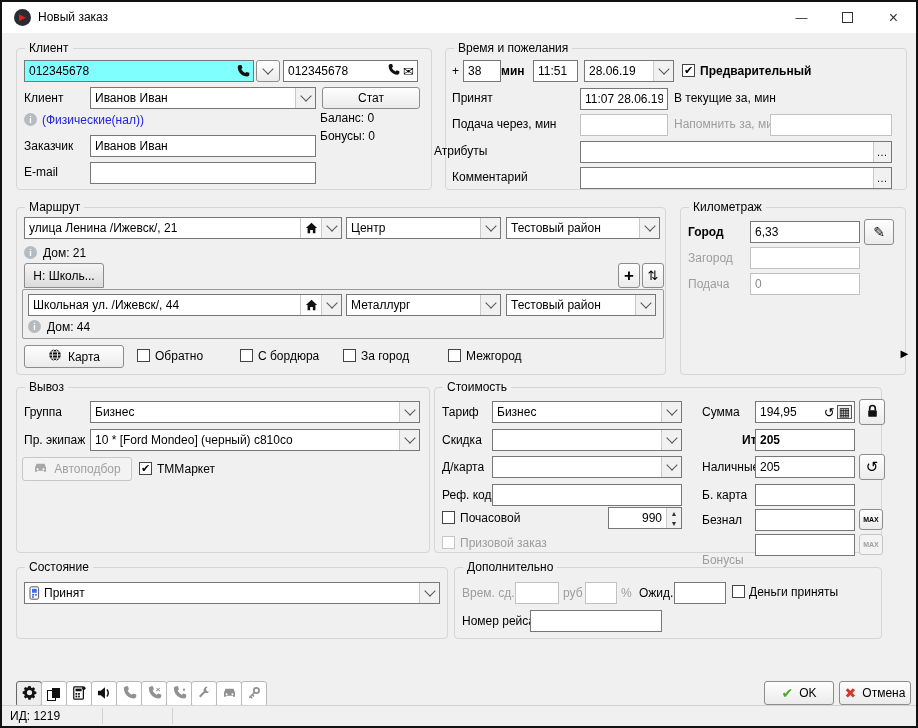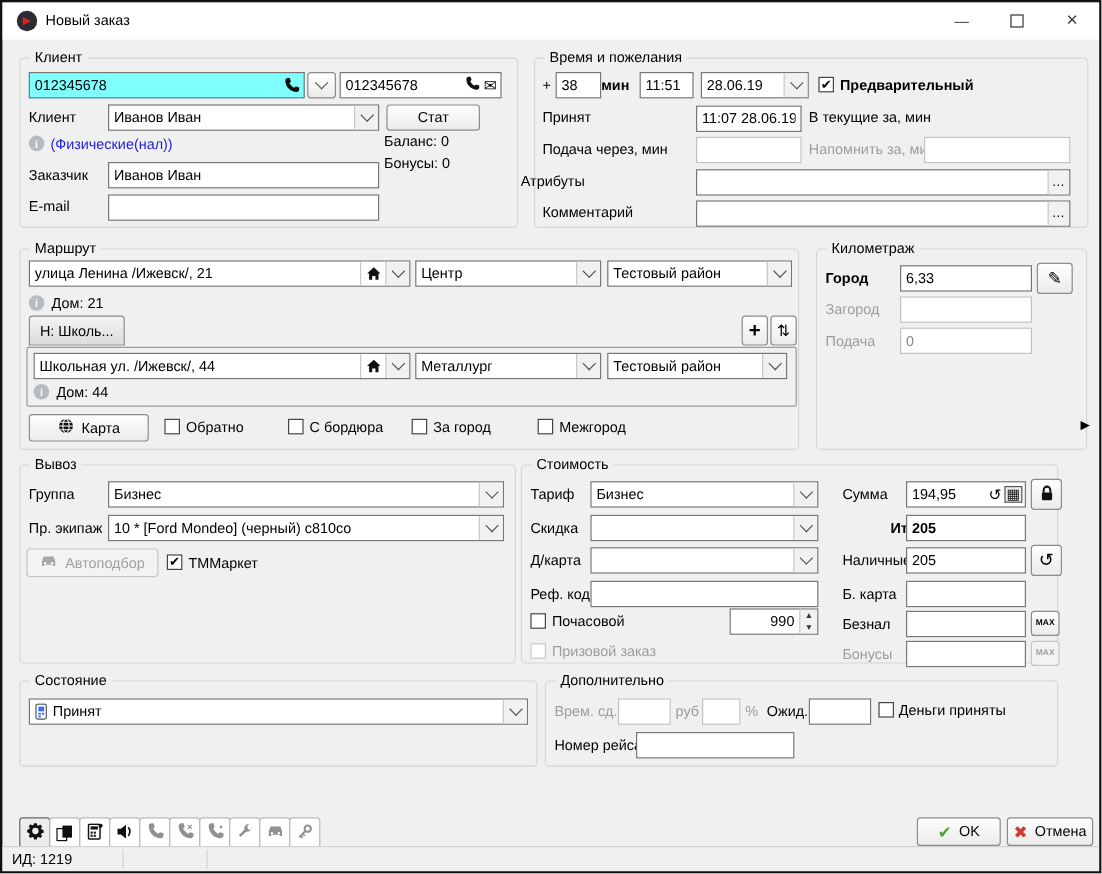--- a/index.html
+++ b/index.html
@@ -102,21 +102,21 @@
       <span style="font-size:13px;">✉</span>
     </span>
   </div>
   <div class="lb" style="left:22px;top:89px;">Клиент</div>
   <div class="inp" style="left:88px;top:85px;width:226px;">
     <span class="val">Иванов Иван</span>
     <span class="dd">
         <span class="chev"></span>
       </span>
   </div>
-  <div class="btn" style="left:320px;top:85px;width:78px;height:22px;">Стат</div>
+  <div class="btn" style="left:320px;top:85px;width:98px;height:22px;">Стат</div>
   <div class="info" style="left:22px;top:111px;">i</div>
   <div class="lb link" style="left:40px;top:111px;">(Физические(нал))</div>
   <div class="lb" style="left:318px;top:109px;">Баланс: 0</div>
   <div class="lb" style="left:318px;top:127px;">Бонусы: 0</div>
   <div class="lb" style="left:22px;top:137px;">Заказчик</div>
   <div class="inp" style="left:88px;top:133px;width:226px;">
     <input value="Иванов Иван" style="">
   </div>
   <div class="lb" style="left:22px;top:163px;">E-mail</div>
   <div class="inp" style="left:88px;top:160px;width:226px;">
@@ -358,21 +358,21 @@
     </div>
   <div class="lb" style="left:700px;top:486px;">Б. карта</div>
   <div class="inp" style="left:753px;top:482px;width:100px;">
       <input style="">
     </div>
   <div class="lb" style="left:700px;top:511px;">Безнал</div>
   <div class="inp" style="left:753px;top:507px;width:100px;">
       <input style="">
     </div>
   <div class="btn sq" style="left:857px;top:507px;width:24px;height:21px;font-size:7px;font-weight:bold;text-transform:uppercase;">max</div>
-  <div class="lb g" style="left:700px;top:536px;text-align:right;">Бонусы</div>
+  <div class="lb g" style="left:700px;top:551px;text-align:right;">Бонусы</div>
   <div class="inp" style="left:753px;top:532px;width:100px;">
       <input style="">
     </div>
   <div class="btn sq dis" style="left:857px;top:532px;width:24px;height:21px;font-size:7px;font-weight:bold;text-transform:uppercase;">max</div>
 
   <div class="group" style="left:14px;top:565px;width:432px;height:72px;">
     <span class="glabel">Состояние</span>
   </div>
   <div class="inp" style="left:22px;top:580px;width:416px;">
     <span style="padding-left:4px;display:flex;align-items:center;">

